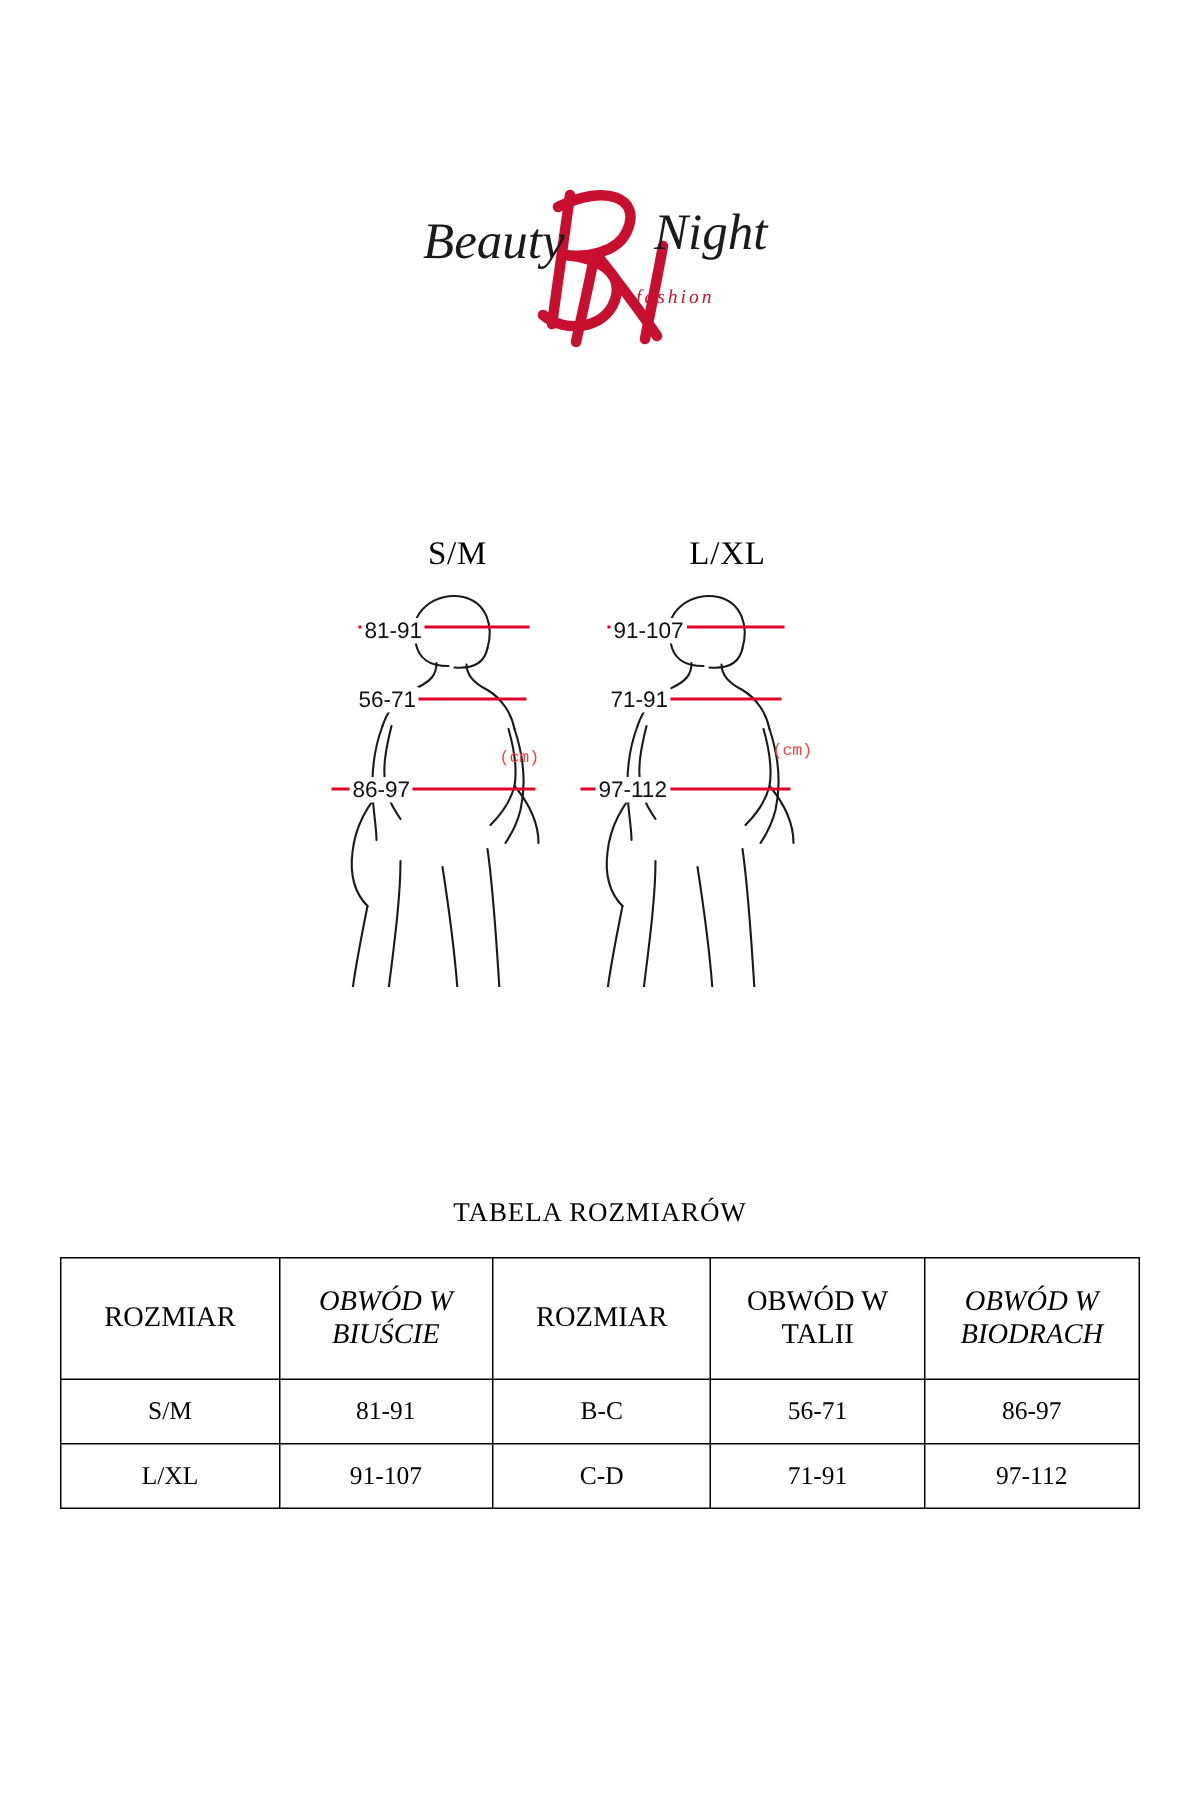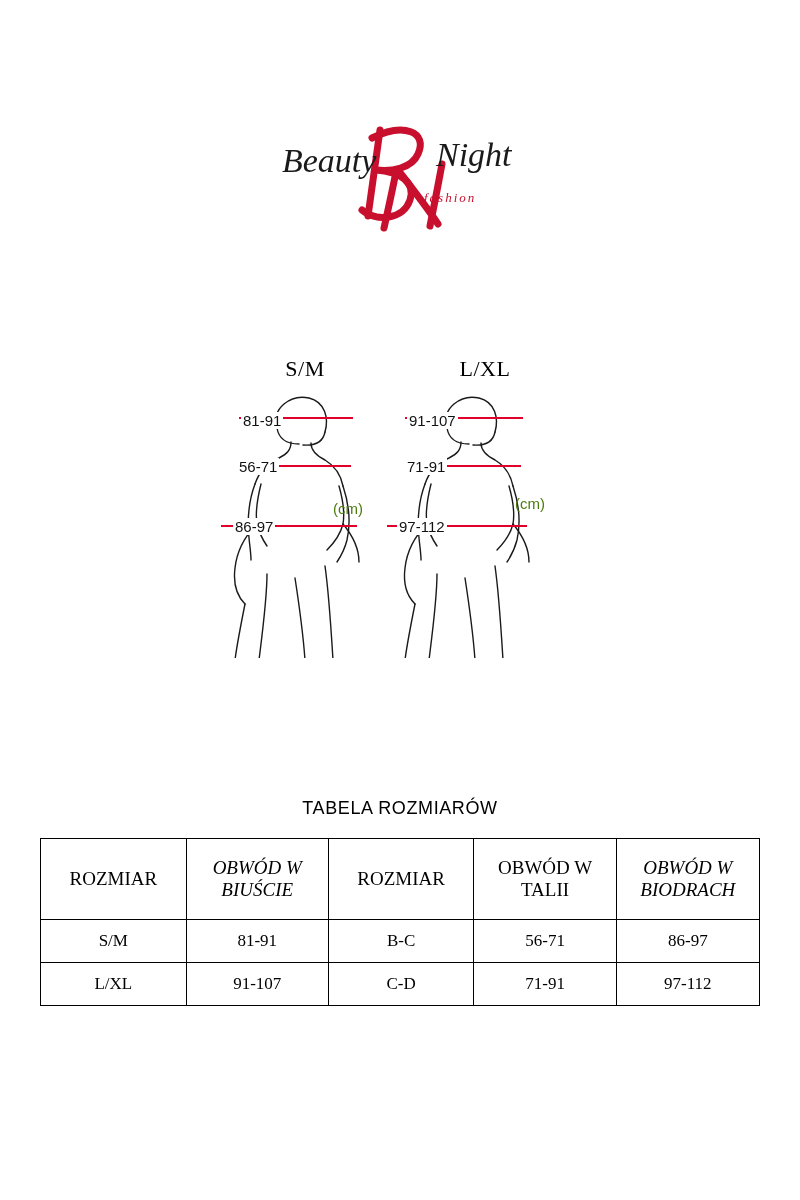--- a/index.html
+++ b/index.html
@@ -55,23 +55,23 @@
     font-family: "Liberation Serif", serif;
     letter-spacing: 0.5px;
   }
   .fig-svg {
     position: absolute;
     top: 48px;
     left: 0;
   }
   .cm-label {
     position: absolute;
-    font-size: 15px;
-    font-family: Liberation Sans, sans-serif;
-    color: #4d7c0f;
+    font-size: 11px;
+    font-family: Liberation Mono, monospace;
+    color: #ef4444;
   }
   .cm-sm { left: 158px; top: 160px; }
   .cm-lxl { left: 160px; top: 155px; }
 
   .meas {
     position: absolute;
     font-size: 15px;
     font-family: "Liberation Sans", sans-serif;
     color: #111111;
     background: #ffffff;
@@ -81,21 +81,21 @@
 
   
   .table-title {
     position: absolute;
     top: 798px;
     left: 0;
     width: 800px;
     text-align: center;
     font-size: 18px;
     letter-spacing: 0.6px;
-    font-family: Liberation Sans, sans-serif;
+    font-family: Liberation Serif, serif;
   }
   table.size-table {
     position: absolute;
     top: 838px;
     left: 40px;
     width: 720px;
     border-collapse: collapse;
     font-family: "Liberation Serif", serif;
   }
   table.size-table th,

